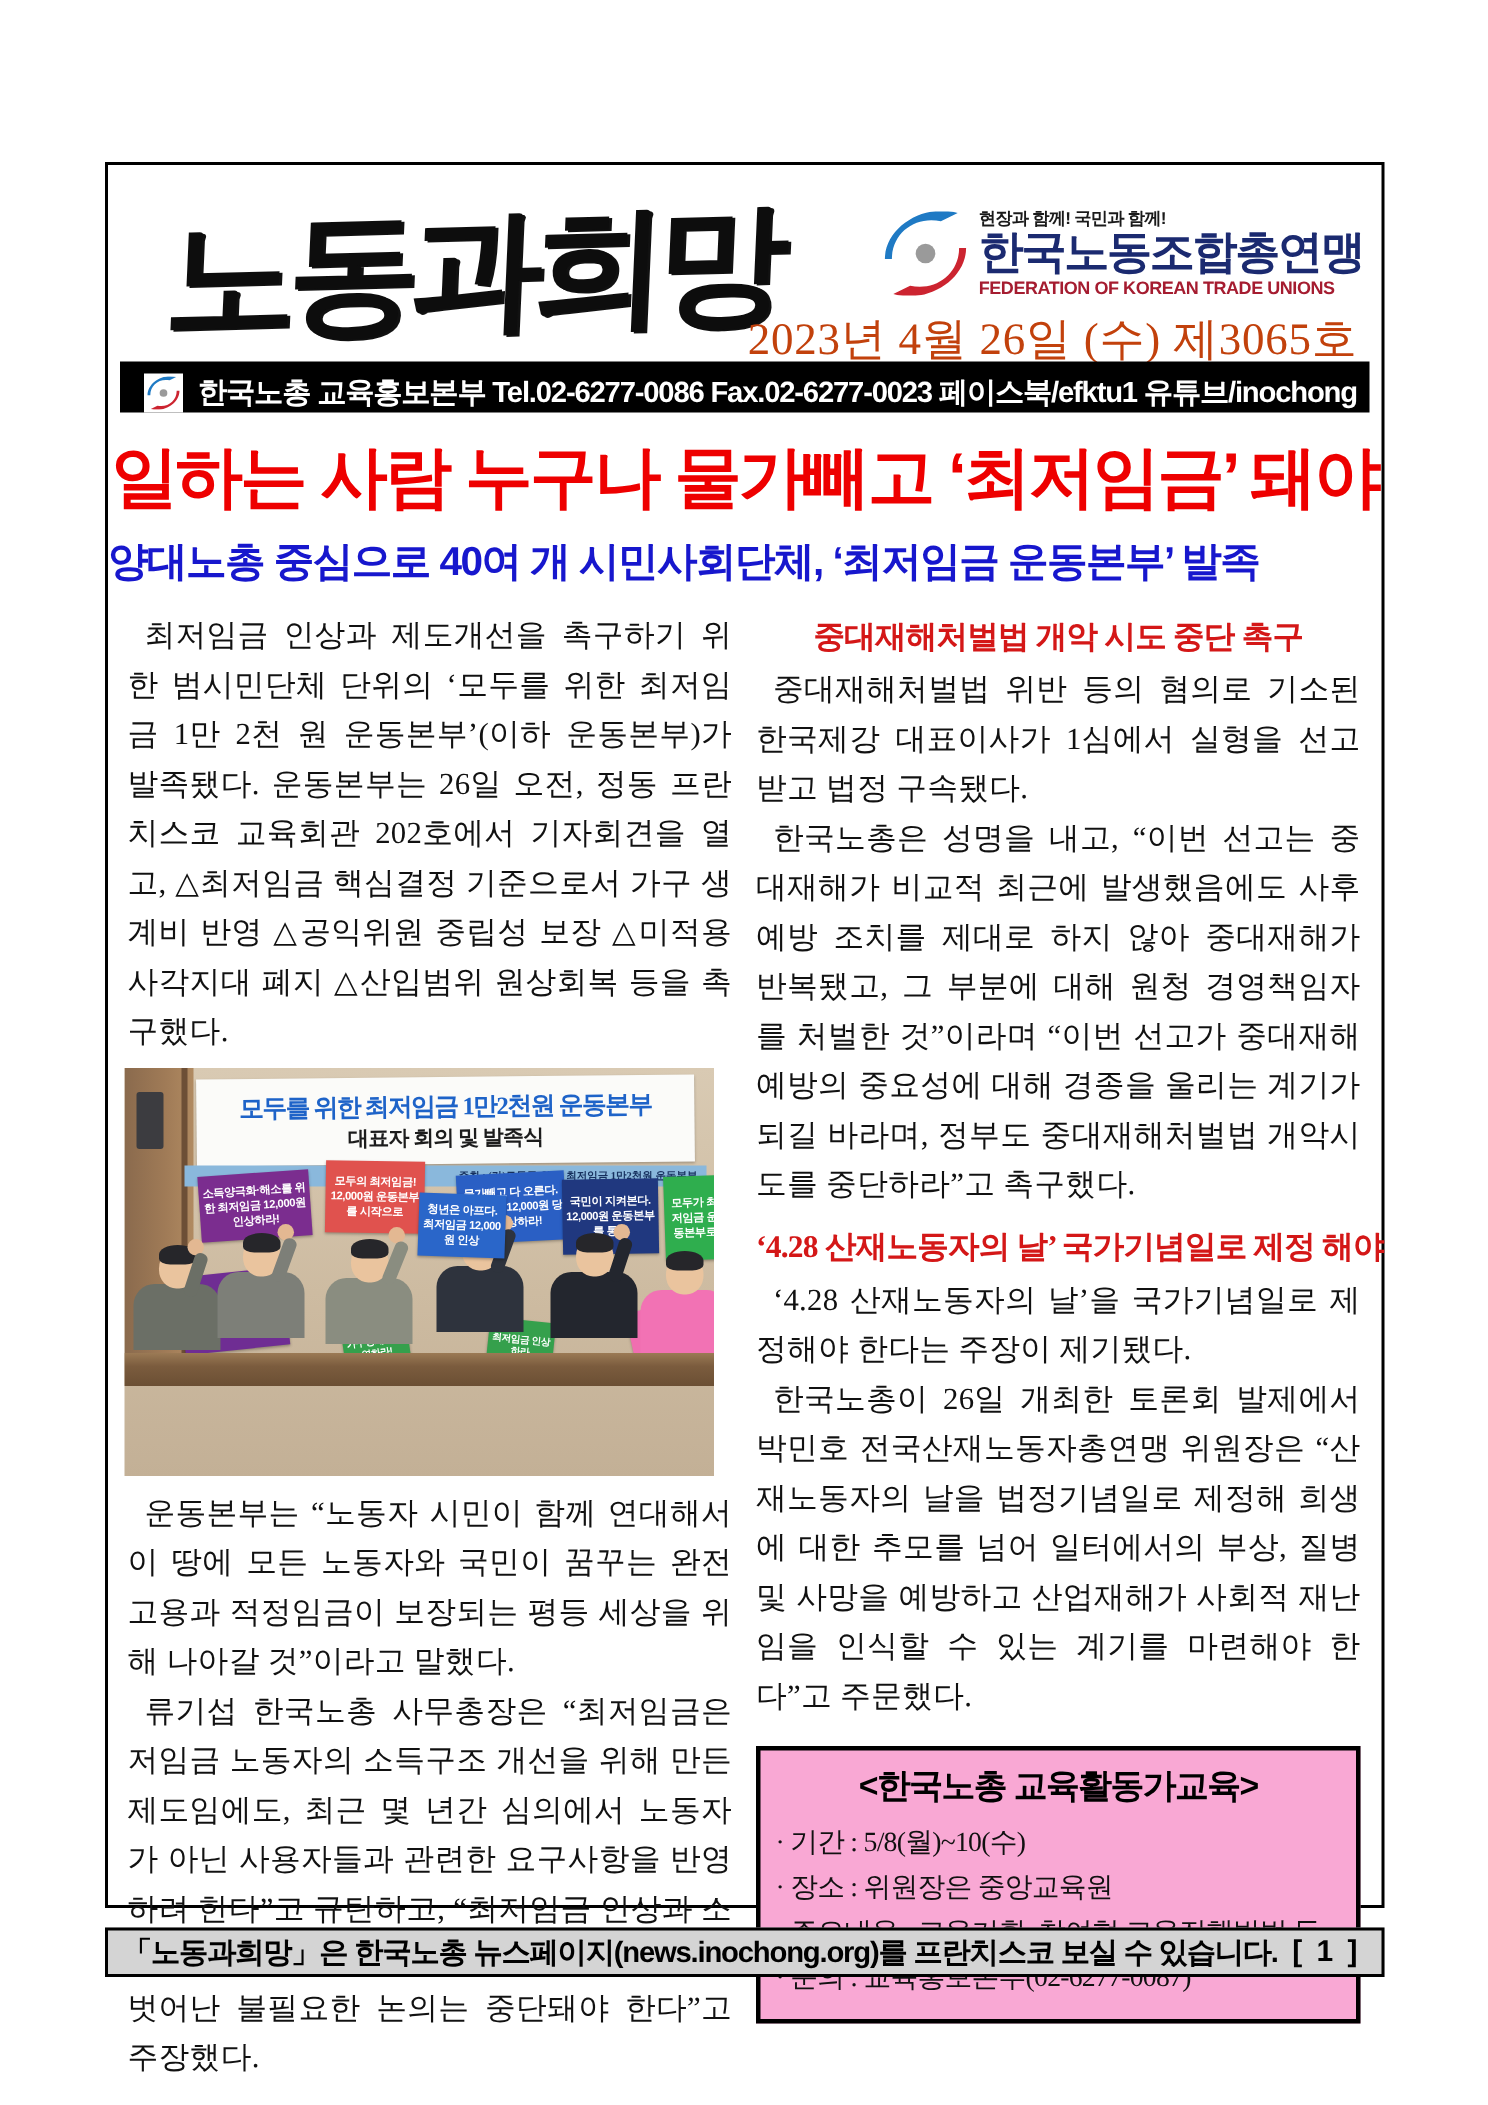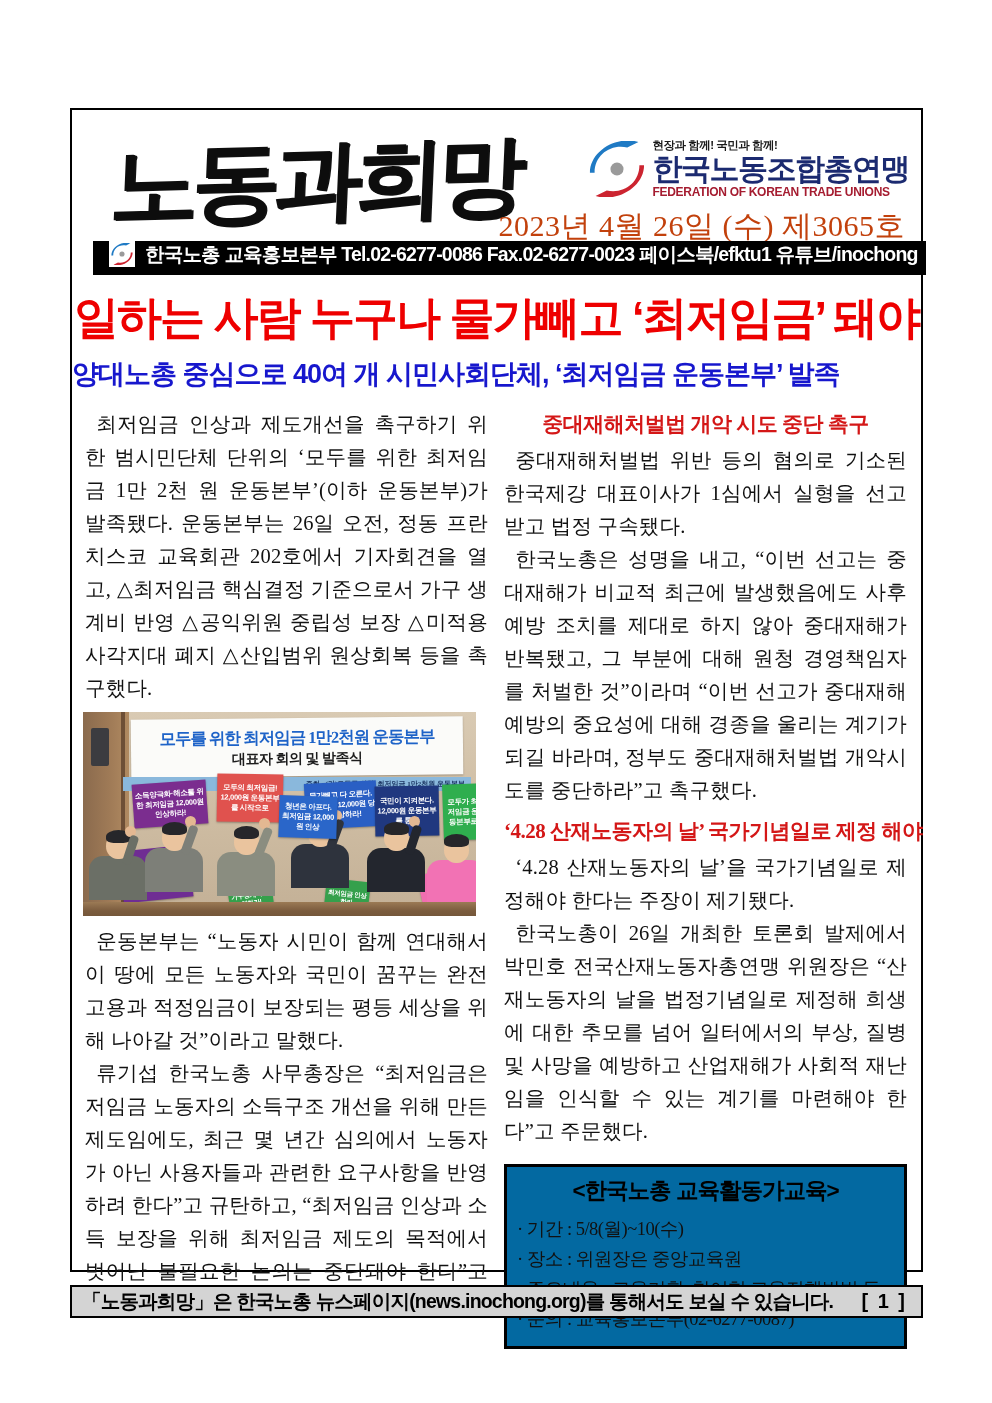--- a/index.html
+++ b/index.html
@@ -31,22 +31,22 @@
   .org-tagline { font-size:11.5px; font-weight:bold; color:#1a1a1a; letter-spacing:-0.5px; }
   .org-name { font-size:30px; font-weight:700; color:#1b2a70; letter-spacing:-1.5px; line-height:32px; }
   .org-name-en { font-size:12px; font-weight:bold; color:#a51c30; letter-spacing:-0.3px; }
   .issue-line {
     position:absolute; right:16px; top:96px; font-size:30px; color:#c2410c;
     letter-spacing:0.5px; white-space:nowrap;
   }
 
   
   .contact-bar {
-    position:absolute; left:21px; top:131px; width:833px; height:34px;
-    background:#000; color:#fff; display:flex; align-items:flex-start; gap:10px;
+    position:absolute; left:8px; top:131px; width:833px; height:34px;
+    background:#000; color:#fff; display:flex; align-items:flex-end; gap:10px;
     padding-left:16px;
   }
   .bar-logo-box { width:26px; height:26px; background:#fff; display:flex; align-items:center; justify-content:center; }
   .bar-logo-box svg { width:22px; height:22px; }
   .contact-text { font-size:19.5px; font-weight:bold; letter-spacing:-0.8px; white-space:nowrap; }
 
   
   .headline {
     position:absolute; left:0; top:178px; width:100%; text-align:center;
     color:#ee0000; font-size:45px; font-weight:900; letter-spacing:-2px; white-space:nowrap;
@@ -65,21 +65,21 @@
     text-indent:0.55em;
   }
   .section-title {
     color:#d41717; font-size:21px; font-weight:900; text-align:center;
     letter-spacing:-0.5px; margin:2px 0 6px; white-space:nowrap;
   }
   .section-title.second { margin-top:10px; }
 
   
   .photo {
-    position:relative; width:393px; height:204px; margin:7px 0 9px -2px;
+    position:relative; width:393px; height:272px; margin:7px 0 9px -2px;
     background:linear-gradient(180deg,#d9cab3 0%,#cdbba1 55%,#c3b096 100%);
     overflow:hidden;
   }
   .photo .door { position:absolute; left:0; top:0; width:46px; height:212px;
     background:linear-gradient(90deg,#8a6a4d 0%,#a07b57 60%,#b08a61 100%); }
   .photo .door-line { position:absolute; left:38px; top:0; width:4px; height:212px; background:#6d4f36; }
   .photo .speaker { position:absolute; left:8px; top:16px; width:18px; height:38px; background:#3c3c40; border-radius:2px; }
   .photo .banner {
     position:absolute; left:48px; top:6px; width:332px; height:58px;
     background:#fbfbf9; transform:rotate(-0.6deg); box-shadow:0 1px 2px rgba(0,0,0,.25);
@@ -114,21 +114,21 @@
     background:#26262a; border-radius:50% 50% 30% 30%; }
   .person .body { width:58px; height:44px; border-radius:14px 14px 0 0; margin:-3px auto 0; }
   .person .fist { position:absolute; width:11px; height:11px; background:#e3b892; border-radius:50%; }
   .person .arm { position:absolute; width:9px; height:30px; border-radius:4px; }
   .vest { background:#f272b4 !important; }
   .photo .desk { position:absolute; left:0; top:190px; width:393px; height:22px;
     background:linear-gradient(180deg,#9b7a55 0%,#7b5c3e 40%,#6b4f34 100%); z-index:6; }
 
   
   .notice-box {
-    border:3px solid #000; margin-top:16px; padding:8px 10px 12px 10px; background:#0369a1;
+    border:3px solid #000; margin-top:16px; padding:8px 10px 12px 10px; background:#f9a8d4;
   }
   .notice-title { text-align:center; font-size:22.5px; font-weight:900; letter-spacing:-1px; margin-bottom:8px; }
   .notice-item { font-size:18.5px; line-height:30px; letter-spacing:-0.5px; color:#111; word-break:keep-all; }
   .notice-item.bold { font-weight:400; }
 
   
   .footer-bar {
     position:absolute; left:70px; top:1285px; width:853px; height:33px;
     background:#d4d4d4; border:2px solid #000;
     display:flex; align-items:center; justify-content:space-between;
@@ -257,16 +257,16 @@
           <div class="notice-item">· 기간 : 5/8(월)~10(수)</div>
           <div class="notice-item">· 장소 : 위원장은 중앙교육원</div>
           <div class="notice-item">· 주요내용 : 교육기획, 참여형 교육진행방법 등</div>
           <div class="notice-item bold">· 문의 : 교육홍보본부(02-6277-0087)</div>
         </div>
       </div>
     </div>
   </div>
 
   <div class="footer-bar">
-    <span class="footer-text sans">「노동과희망」은 한국노총 뉴스페이지(news.inochong.org)를 통해서도 보실 수 있습니다.</span>
+    <span class="footer-text sans">「노동과희망」은 한국노총 뉴스페이지(news.inochong.org)를 프란치스코 보실 수 있습니다.</span>
     <span class="footer-page sans">[ 1 ]</span>
   </div>
 </div>
 
 </body></html>

